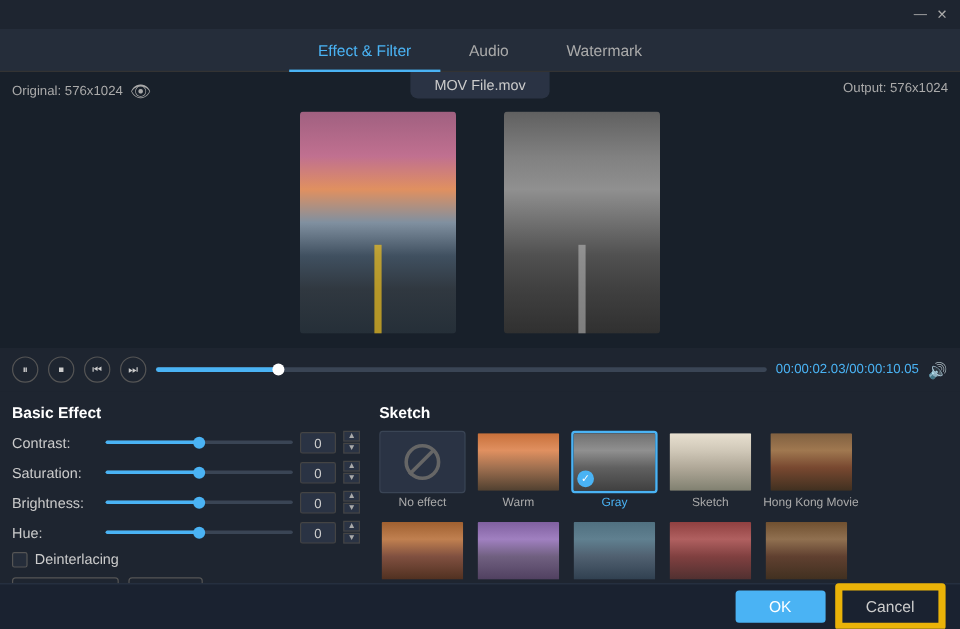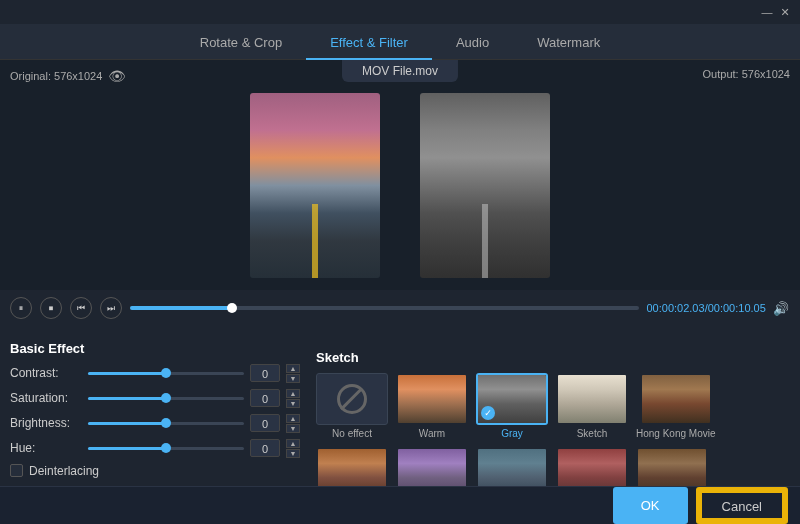--- a/index.html
+++ b/index.html
@@ -215,21 +215,20 @@
     }
 
     
     .bottom-panel {
       display: flex;
       height: calc(524px - 24px - 36px - 230px - 36px);
       min-height: 162px;
       background: #1e2530;
       padding: 10px 10px 8px;
       gap: 16px;
-      align-items: center;
     }
 
     
     .basic-effect {
       width: 290px;
       flex-shrink: 0;
     }
     .section-title {
       color: #fff;
       font-size: 13px;
@@ -467,20 +466,21 @@
 
     
     .bottom-action-bar {
       position: absolute;
       bottom: 0;
       right: 0;
       width: 800px;
       height: 38px;
       background: #1a2230;
       display: flex;
+      align-items: center;
       justify-content: flex-end;
       padding: 0 12px;
       gap: 8px;
       border-top: 1px solid #2a3344;
       margin-left: 16px;
     }
     .btn-ok {
       padding: 6px 28px;
       background: #4ab3f4;
       border: none;
@@ -507,21 +507,20 @@
 <body>
 
 <div class="wrapper" style="height:524px; overflow:hidden;">
 
   <div class="title-bar">
     <div class="title-bar-btn">—</div>
     <div class="title-bar-btn">✕</div>
   </div>
 
   <div class="tabs">
-    <div class="tab">Rotate &amp; Crop</div>
     <div class="tab active">Effect &amp; Filter</div>
     <div class="tab">Audio</div>
     <div class="tab">Watermark</div>
   </div>
 
   <div class="preview-area">
     <div class="preview-label-left">
       <span>Original: 576x1024</span>
       <span style="font-size:14px; cursor:pointer;">👁</span>
     </div>

